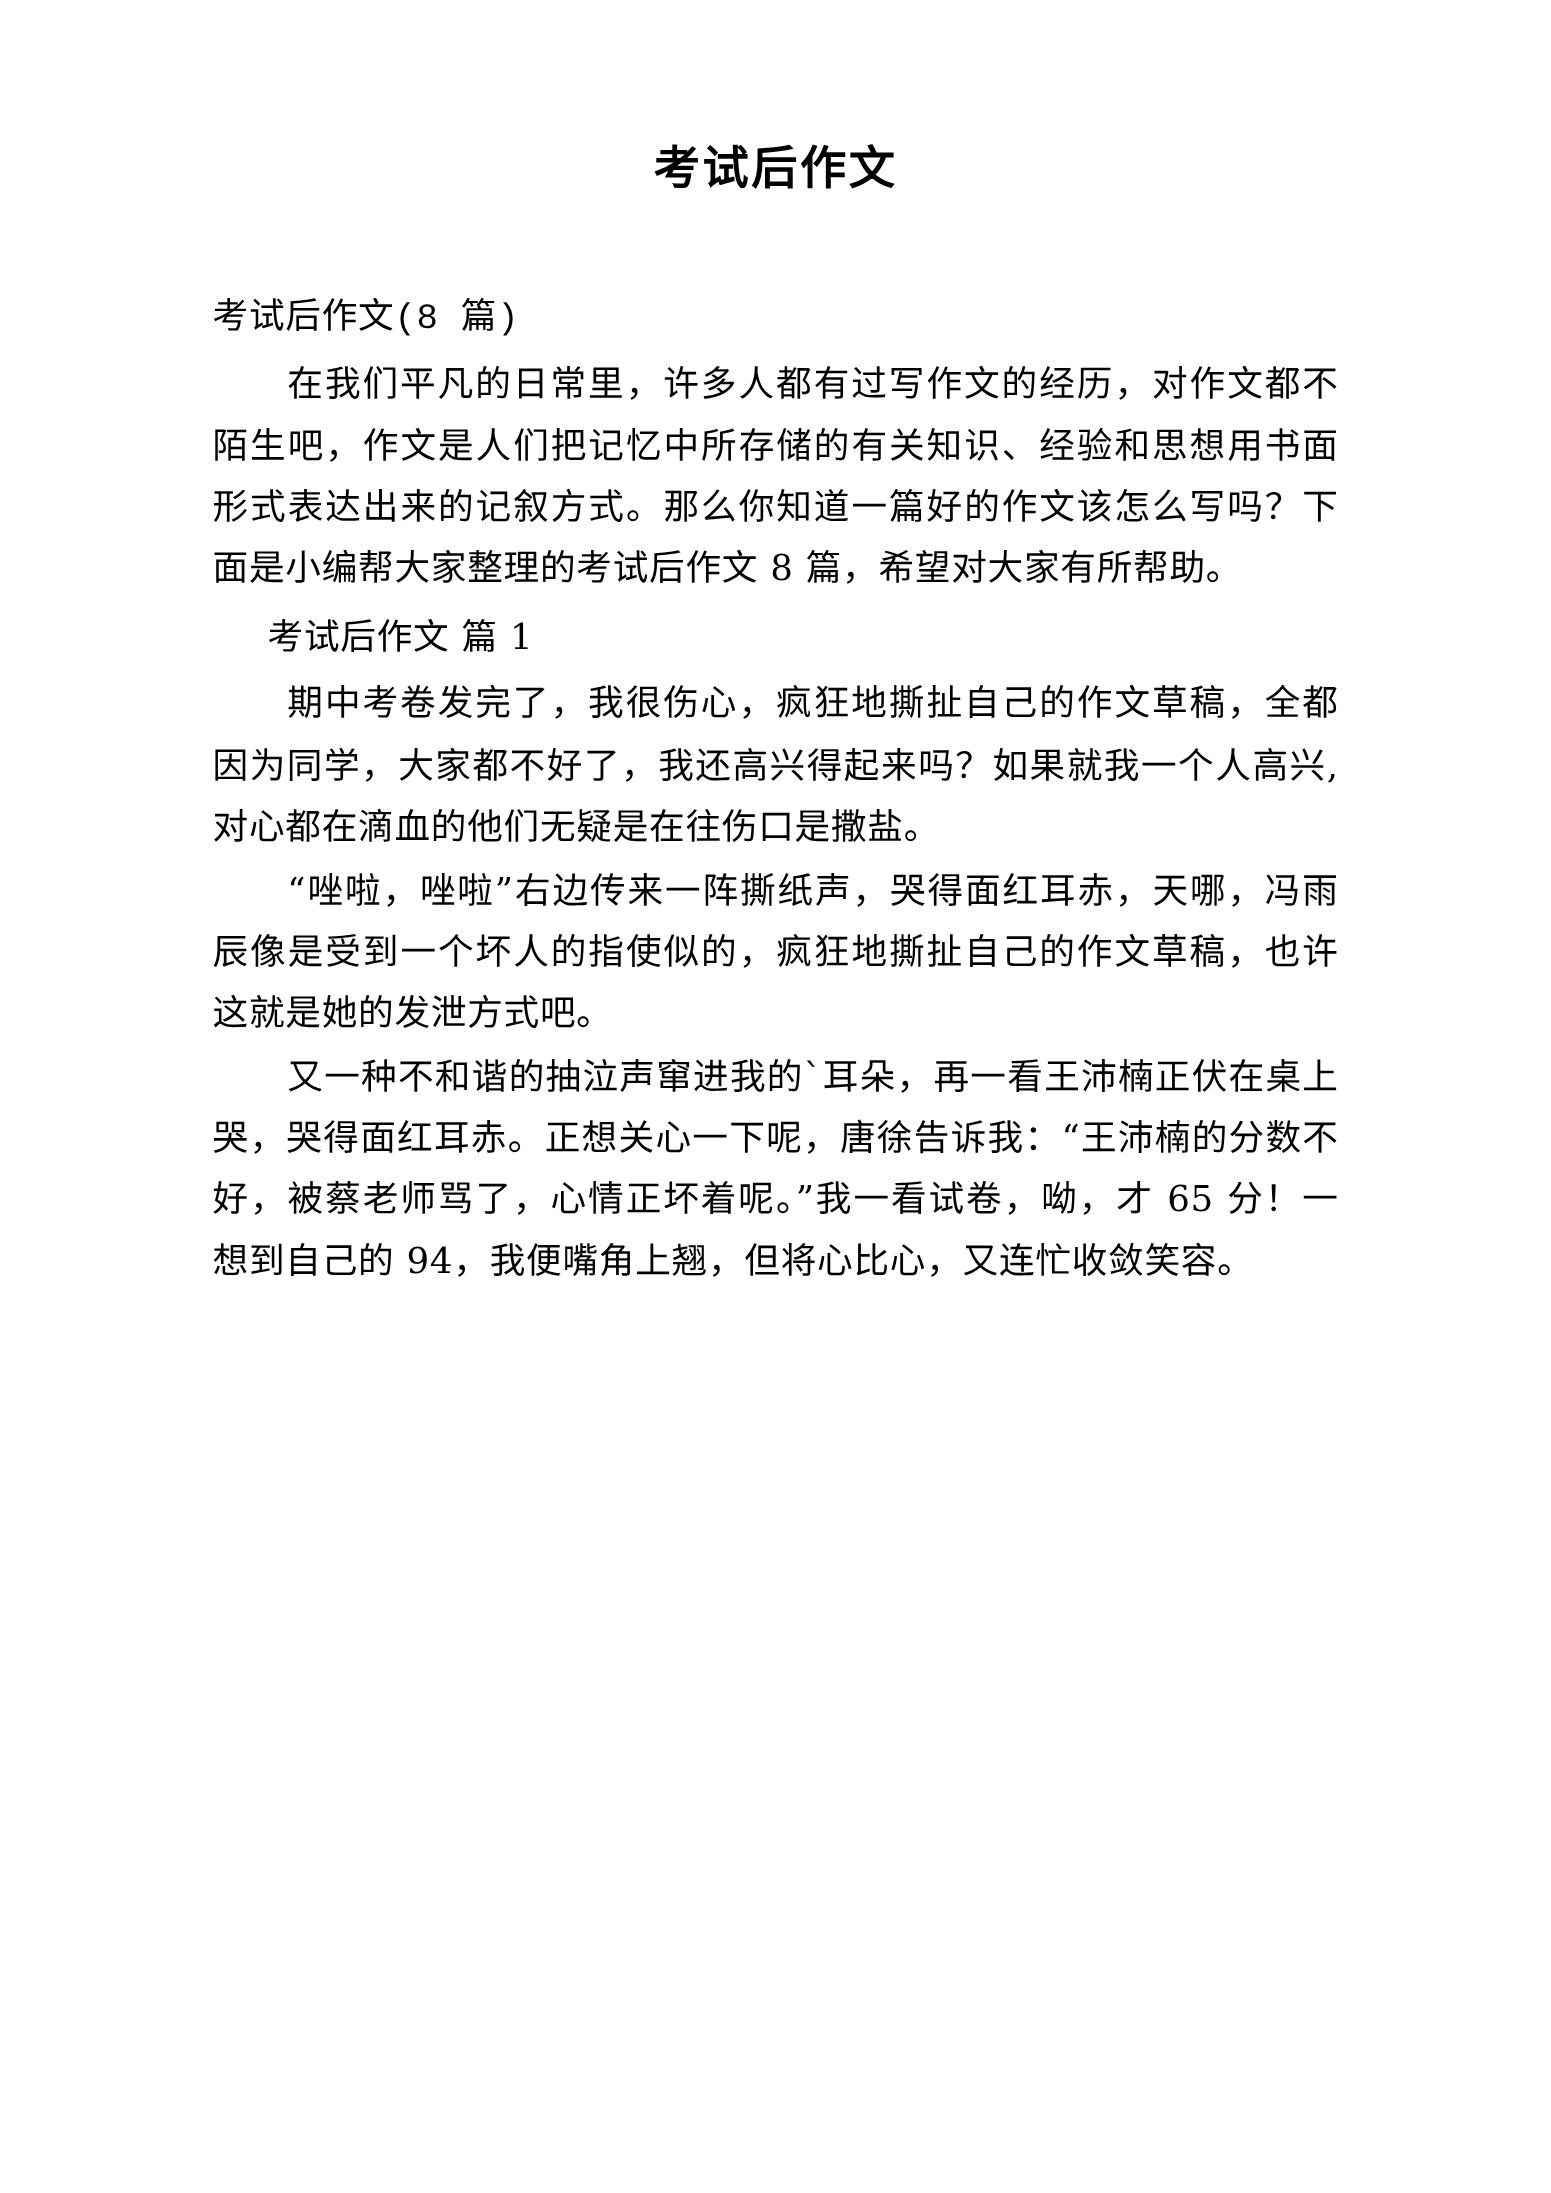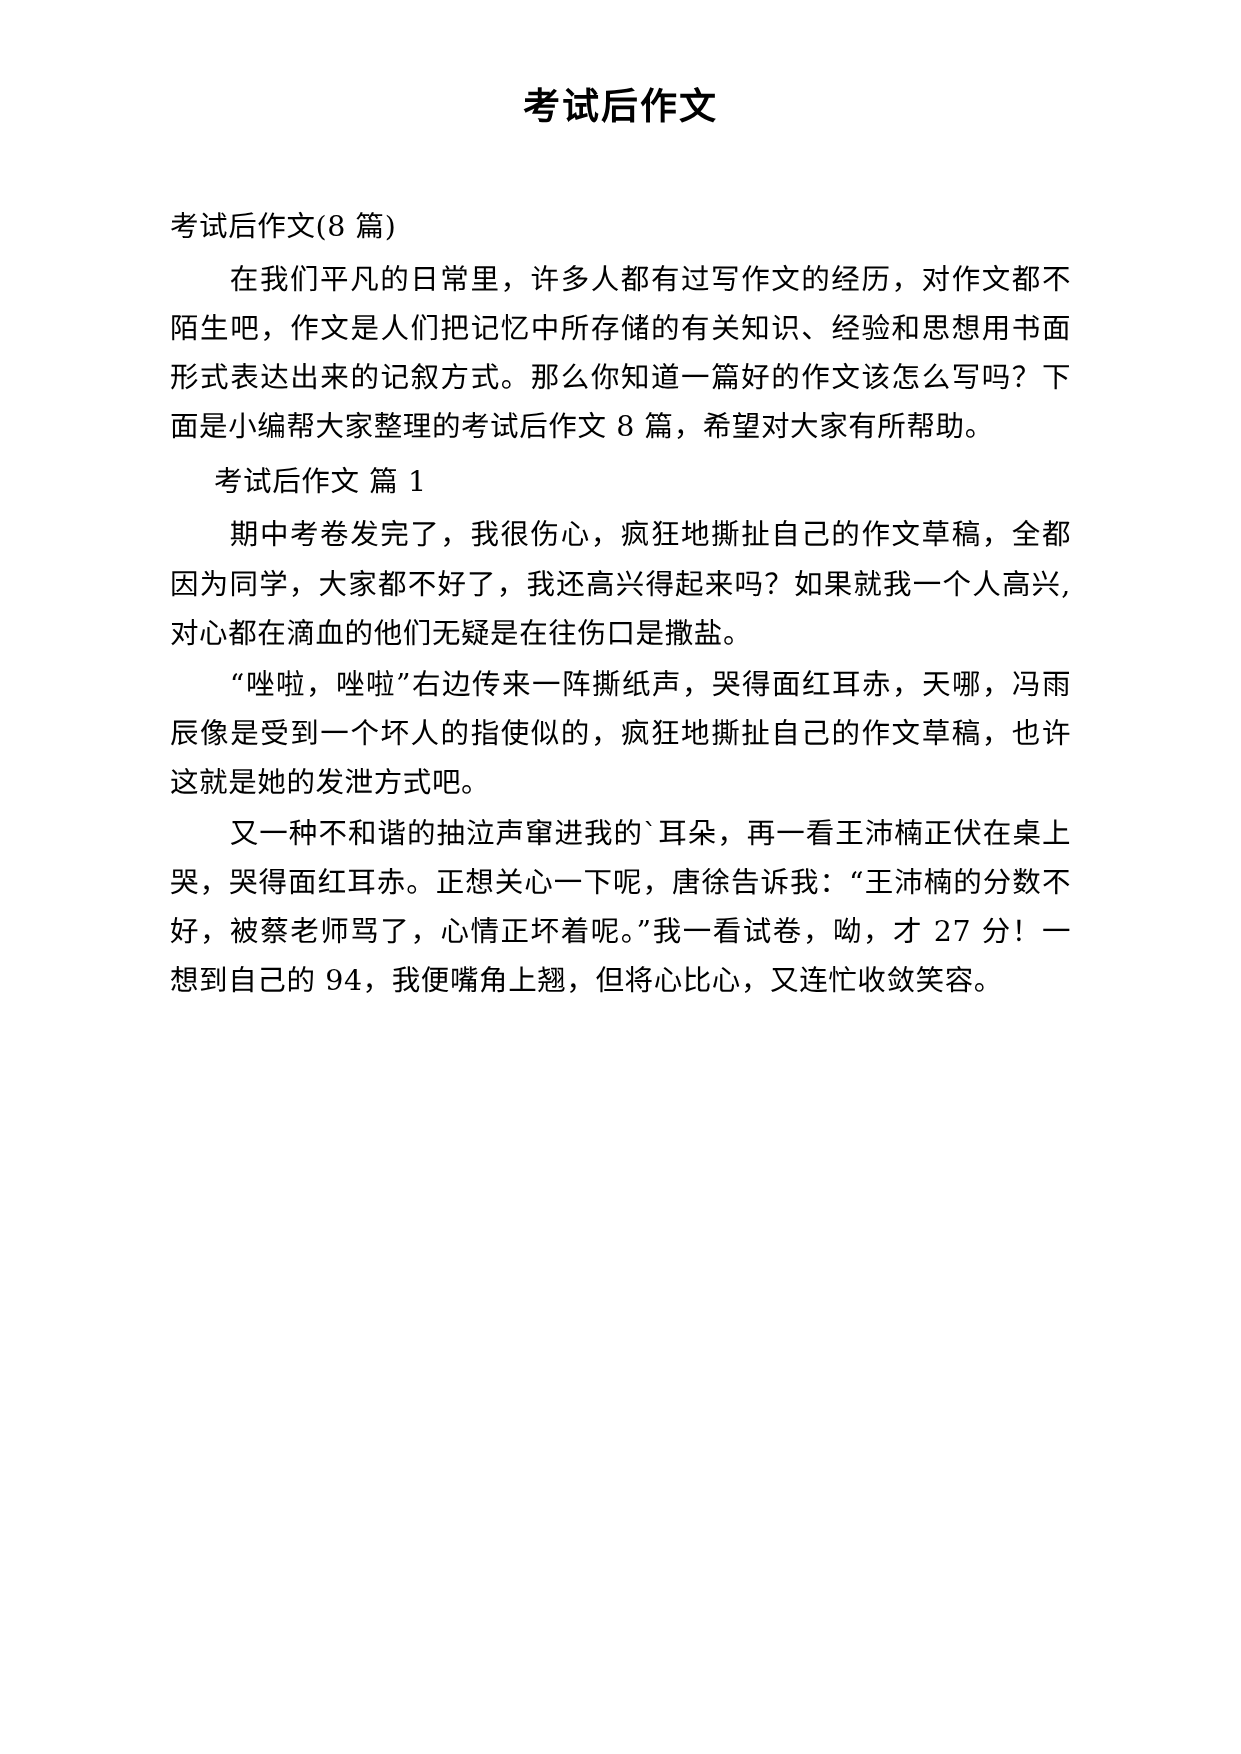--- a/index.html
+++ b/index.html
@@ -21,39 +21,40 @@
     box-sizing: border-box;
     padding: 0 170px;
     overflow: hidden;
   }
   .doc-title {
     text-align: center;
     font-size: 37px;
     font-weight: bold;
     letter-spacing: 2px;
     margin: 0;
-    padding-top: 84px;
+    padding-top: 112px;
     line-height: 1.2;
     font-family: "DejaVu Serif", "Liberation Serif", serif;
   }
   .body-block {
     margin-top: 74px;
   }
   p {
     margin: 0 0 2px 0;
     font-size: 28.5px;
     line-height: 1.72;
     letter-spacing: 0.6px;
     text-align: justify;
     text-justify: inter-ideograph;
     font-family: "DejaVu Serif", "Liberation Serif", serif;
   }
   p.heading-line {
     text-indent: 0;
     margin-bottom: 4px;
+    font-family: Liberation Mono, monospace;
   }
   p.indent {
     text-indent: 2.1em;
   }
   p.section-label {
     text-indent: 0;
     margin-top: 6px;
     margin-bottom: 4px;
     margin-left: 44px;
   }
@@ -68,17 +69,17 @@
   <div class="body-block">
 
     <p class="heading-line">考试后作文(8 篇)</p>
 
     <p class="indent">在我们平凡的日常里，许多人都有过写作文的经历，对作文都不陌生吧，作文是人们把记忆中所存储的有关知识、经验和思想用书面形式表达出来的记叙方式。那么你知道一篇好的作文该怎么写吗？下面是小编帮大家整理的考试后作文 8 篇，希望对大家有所帮助。</p>
 
     <p class="section-label">考试后作文  篇 1</p>
 
     <p class="indent">期中考卷发完了，我很伤心，疯狂地撕扯自己的作文草稿，全都因为同学，大家都不好了，我还高兴得起来吗？如果就我一个人高兴,对心都在滴血的他们无疑是在往伤口是撒盐。</p>
     <p class="indent">“唑啦，唑啦”右边传来一阵撕纸声，哭得面红耳赤，天哪，冯雨辰像是受到一个坏人的指使似的，疯狂地撕扯自己的作文草稿，也许这就是她的发泄方式吧。</p>
-    <p class="indent">又一种不和谐的抽泣声窜进我的`耳朵，再一看王沛楠正伏在桌上哭，哭得面红耳赤。正想关心一下呢，唐徐告诉我：“王沛楠的分数不好，被蔡老师骂了，心情正坏着呢。”我一看试卷，呦，才 27 分！一想到自己的 94，我便嘴角上翘，但将心比心，又连忙收敛笑容。</p>
+    <p class="indent">又一种不和谐的抽泣声窜进我的`耳朵，再一看王沛楠正伏在桌上哭，哭得面红耳赤。正想关心一下呢，唐徐告诉我：“王沛楠的分数不好，被蔡老师骂了，心情正坏着呢。”我一看试卷，呦，才 65 分！一想到自己的 94，我便嘴角上翘，但将心比心，又连忙收敛笑容。</p>
 
   </div>
 
 </div>
 
 </body></html>

